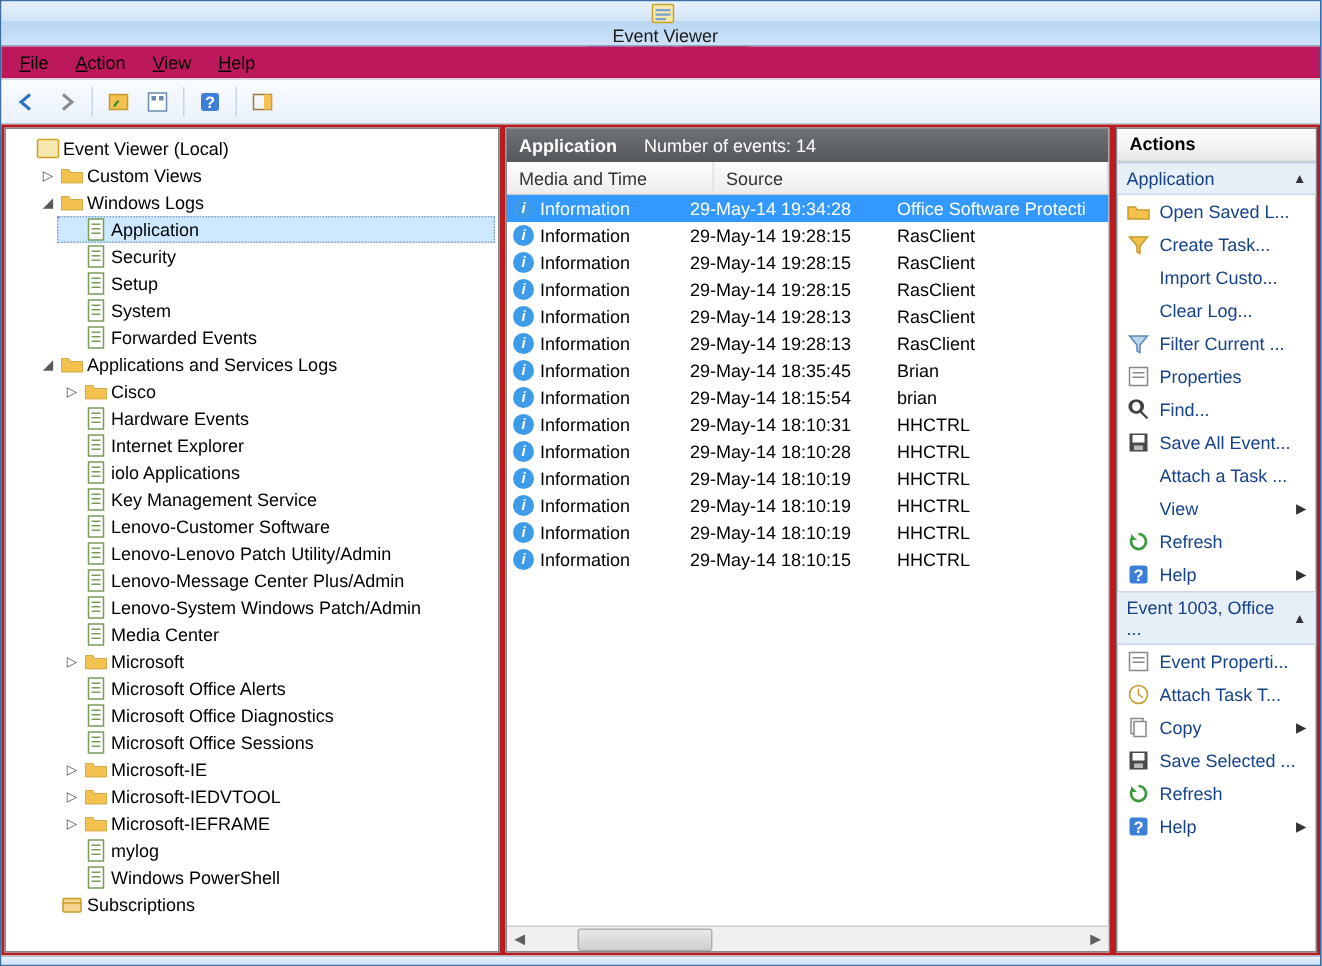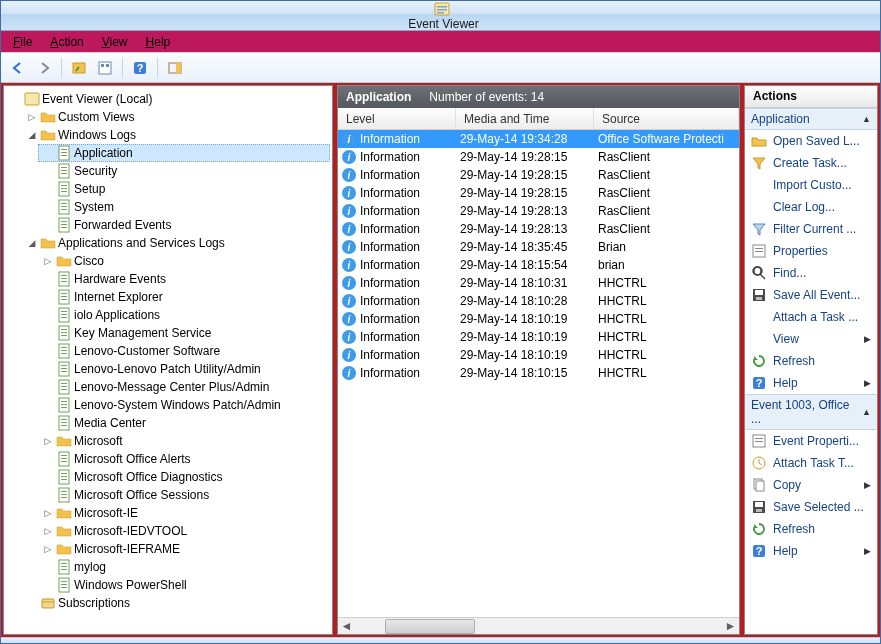--- a/index.html
+++ b/index.html
@@ -590,21 +590,20 @@
         </li>
       </ul>
     </div>
 
     <div class="panel mid-panel">
       <div class="mid-header">
         <span class="mh-title">Application</span>
         <span>Number of events: 14</span>
       </div>
       <div class="table-head">
-        <div class="th col-level">Level</div>
         <div class="th col-date">Media and Time</div>
         <div class="th col-source">Source</div>
       </div>
       <div class="mid-body" id="event-rows">
           <div class="row sel">
             <div class="td col-level">
               <span class="info-icon">i</span>
               <span>Information</span>
             </div>
     <div class="td col-date">29-May-14 19:34:28</div>

